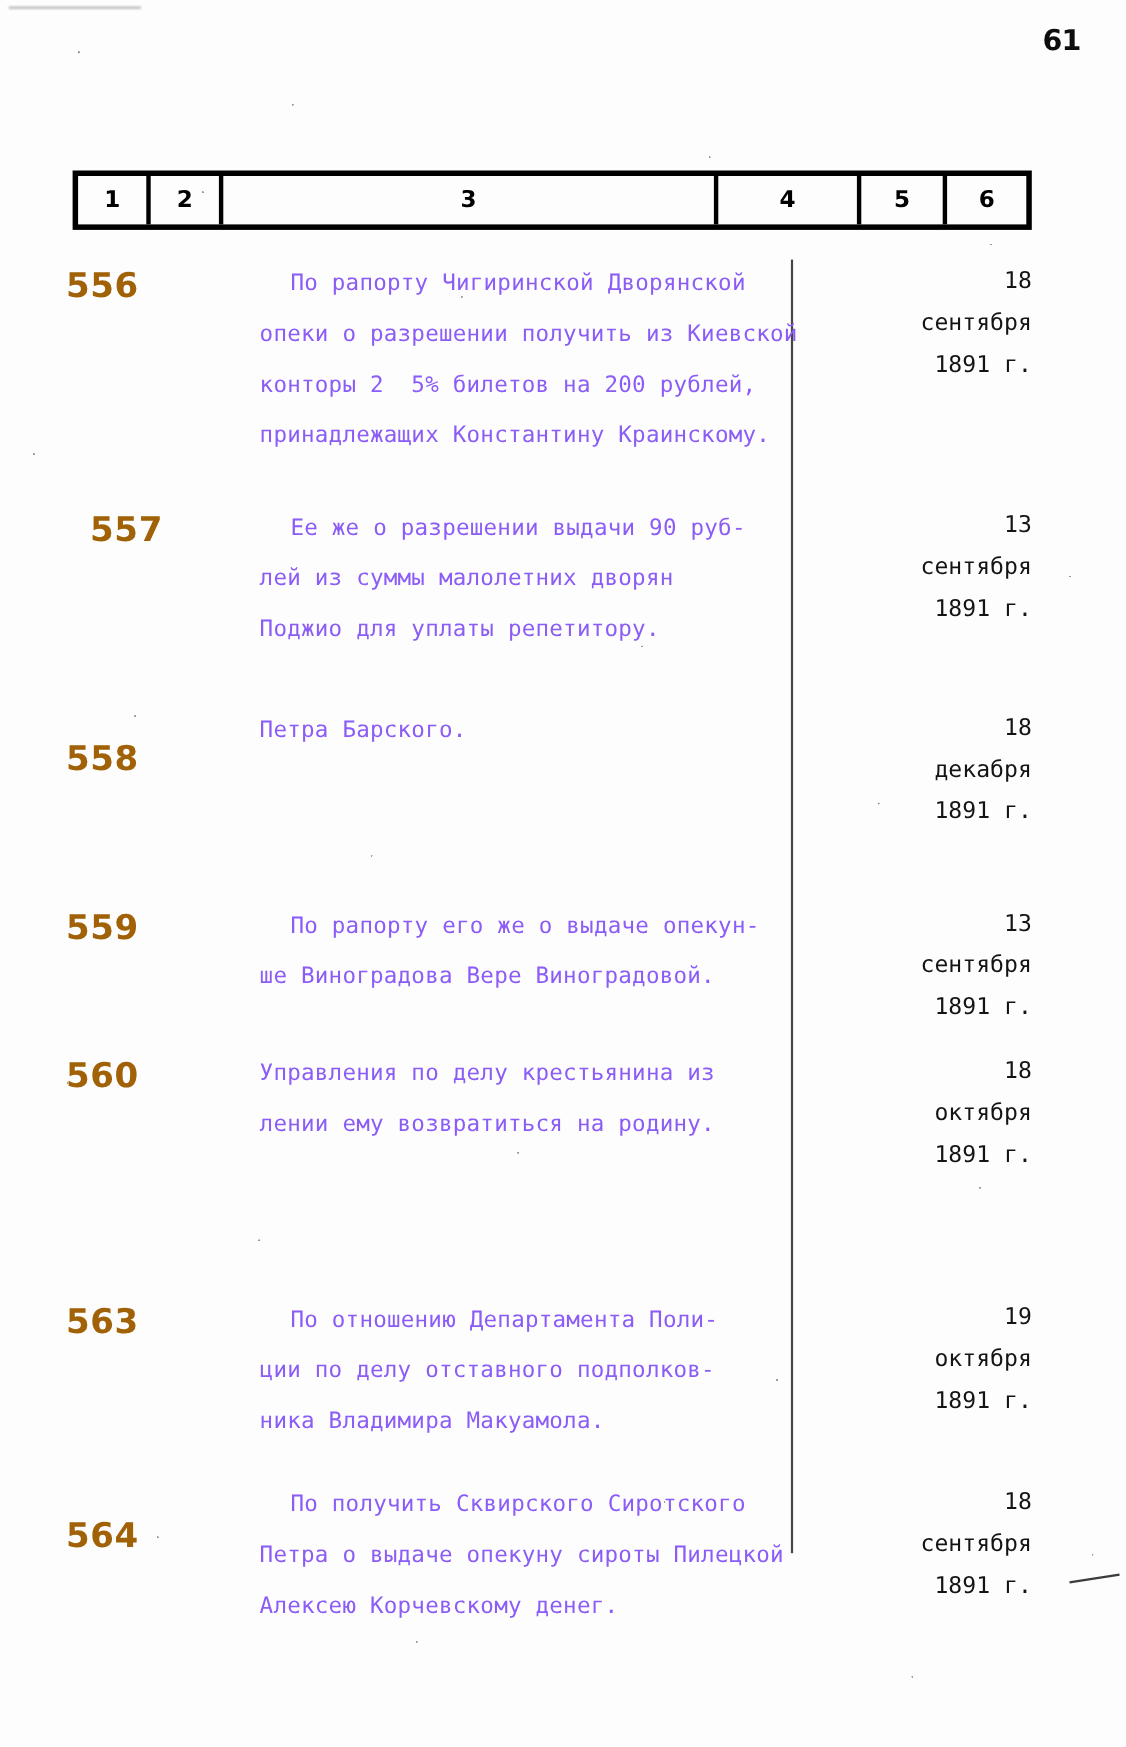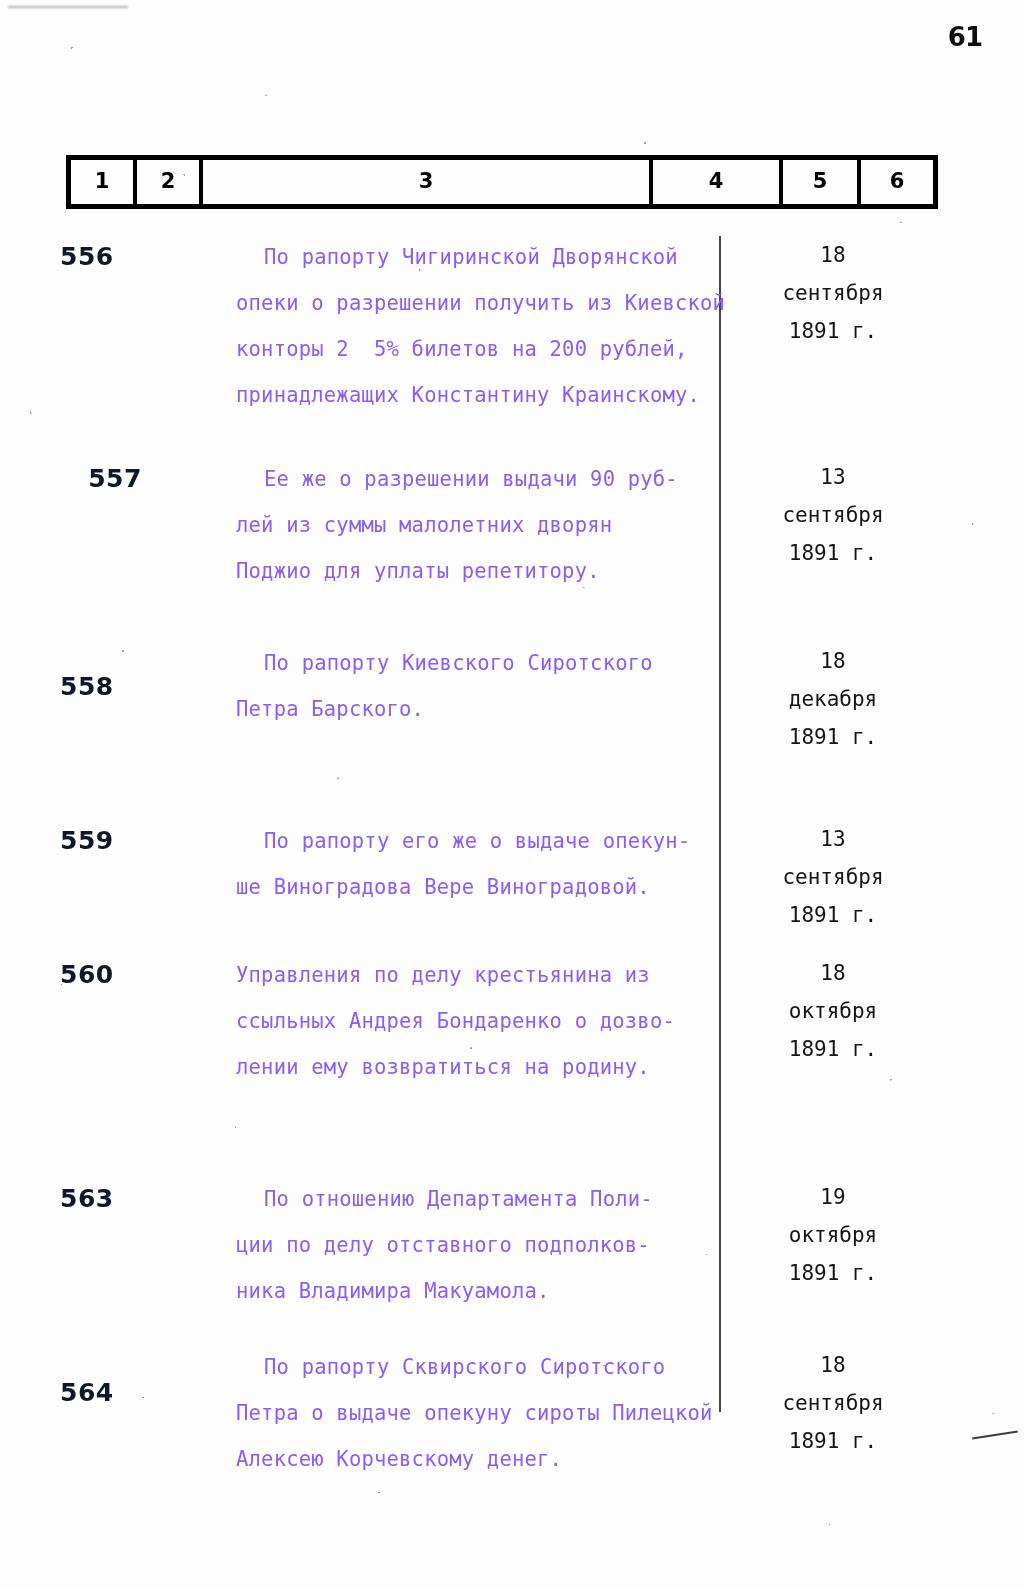--- a/index.html
+++ b/index.html
@@ -113,44 +113,44 @@
   .row {
     position: absolute;
     left: 0;
     width: 1024px;
   }
   .num {
     position: absolute;
     left: 60px;
     width: 110px;
     font-family: "DejaVu Sans", "Liberation Sans", sans-serif;
-    font-size: 25px;
+    font-size: 31px;
     font-weight: 600;
-    color: #0f172a;
+    color: #a16207;
     letter-spacing: .5px;
   }
   .body {
     position: absolute;
     left: 236px;
     width: 492px;
   }
   .body .ln {
     height: 46px;
     line-height: 46px;
     font-size: 20.5px;
     letter-spacing: .2px;
     white-space: pre;
     color: #8b5cf6;
   }
   .body .ln.indent { text-indent: 28px; }
   .date {
     position: absolute;
     left: 728px;
     width: 210px;
-    text-align: center;
+    text-align: right;
   }
   .date .dl {
     height: 38px;
     line-height: 38px;
     font-size: 21px;
     white-space: pre;
     color: #141414;
   }
 
   
@@ -220,21 +220,20 @@
         </div>
         <div class="date" style="top: 2px;">
           <div class="dl">13</div>
           <div class="dl">сентября</div>
           <div class="dl">1891 г.</div>
         </div>
       </div>
       <div class="row" style="top: 640px;">
         <div class="num" style="top: 32px;">558</div>
         <div class="body">
-          <div class="ln indent">По рапорту Киевского Сиротского</div>
           <div class="ln">Петра Барского.</div>
         </div>
         <div class="date" style="top: 2px;">
           <div class="dl">18</div>
           <div class="dl">декабря</div>
           <div class="dl">1891 г.</div>
         </div>
       </div>
       <div class="row" style="top: 818px;">
         <div class="num" style="top: 8px;">559</div>
@@ -245,21 +244,20 @@
         <div class="date" style="top: 2px;">
           <div class="dl">13</div>
           <div class="dl">сентября</div>
           <div class="dl">1891 г.</div>
         </div>
       </div>
       <div class="row" style="top: 952px;">
         <div class="num" style="top: 8px;">560</div>
         <div class="body">
           <div class="ln">Управления по делу крестьянина из</div>
-          <div class="ln">ссыльных Андрея Бондаренко о дозво-</div>
           <div class="ln">лении ему возвратиться на родину.</div>
         </div>
         <div class="date" style="top: 2px;">
           <div class="dl">18</div>
           <div class="dl">октября</div>
           <div class="dl">1891 г.</div>
         </div>
       </div>
       <div class="row" style="top: 1176px;">
         <div class="num" style="top: 8px;">563</div>
@@ -270,21 +268,21 @@
         </div>
         <div class="date" style="top: 2px;">
           <div class="dl">19</div>
           <div class="dl">октября</div>
           <div class="dl">1891 г.</div>
         </div>
       </div>
       <div class="row" style="top: 1344px;">
         <div class="num" style="top: 34px;">564</div>
         <div class="body">
-          <div class="ln indent">По рапорту Сквирского Сиротского</div>
+          <div class="ln indent">По получить Сквирского Сиротского</div>
           <div class="ln">Петра о выдаче опекуну сироты Пилецкой</div>
           <div class="ln">Алексею Корчевскому денег.</div>
         </div>
         <div class="date" style="top: 2px;">
           <div class="dl">18</div>
           <div class="dl">сентября</div>
           <div class="dl">1891 г.</div>
         </div>
       </div>
     </div>

